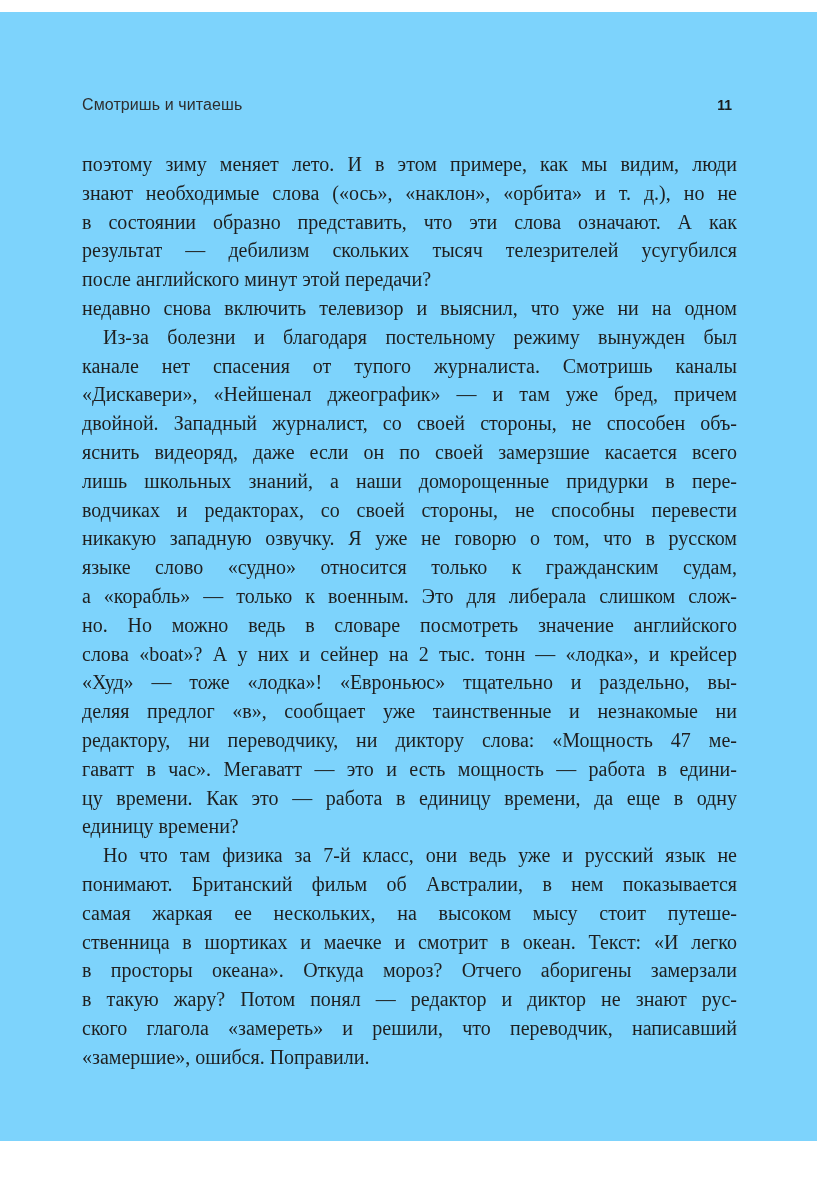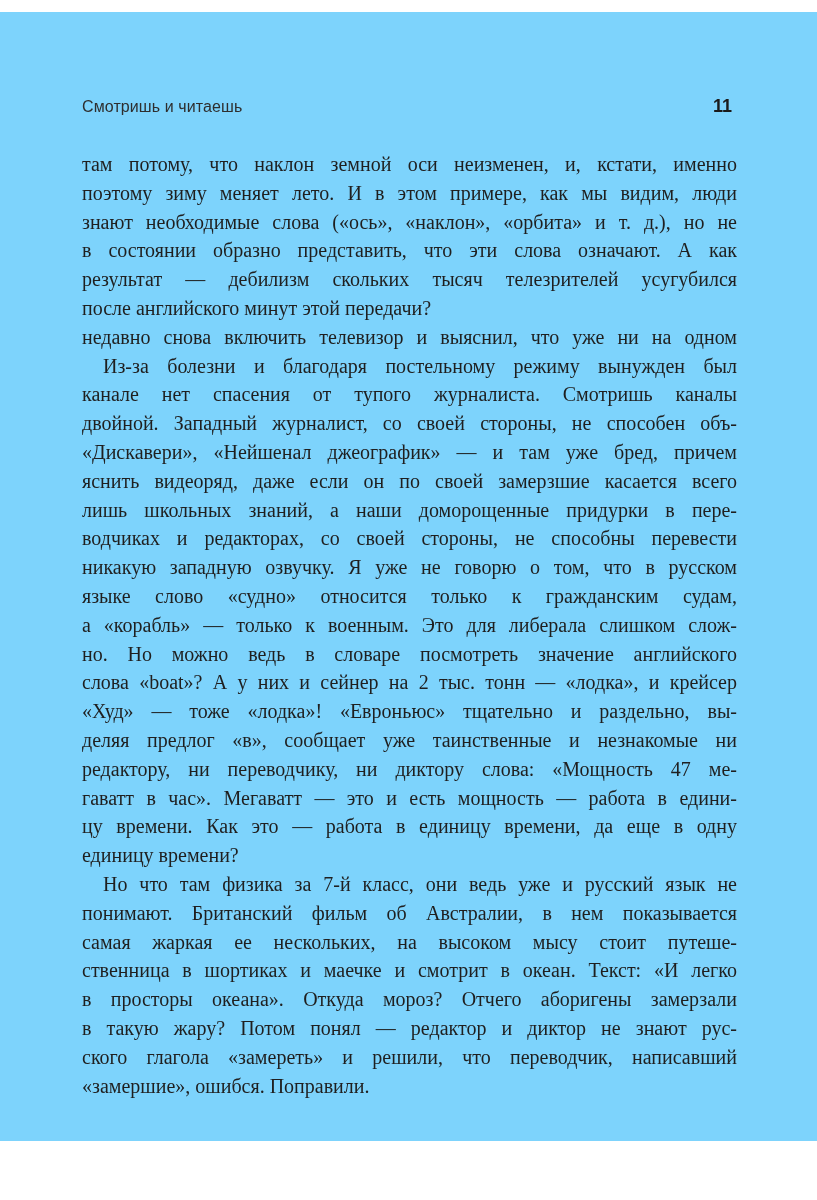--- a/index.html
+++ b/index.html
@@ -27,21 +27,21 @@
   }
   .running-title {
     font-family: "Liberation Sans", "DejaVu Sans", sans-serif;
     font-size: 16px;
     font-weight: 400;
     color: #2e2e2e;
     letter-spacing: 0.1px;
   }
   .page-number {
     font-family: "Liberation Sans", "DejaVu Sans", sans-serif;
-    font-size: 18px;
+    font-size: 14px;
     font-weight: 700;
     color: #1a1a1a;
   }
   .body-text {
     position: absolute;
     left: 82px;
     top: 138px;
     width: 655px;
     font-size: 20px;
     color: #1f1f1f;
@@ -69,33 +69,32 @@
 <body>
 
 <div class="page">
   <div class="running-header">
     <span class="running-title">Смотришь и читаешь</span>
     <span class="page-number">11</span>
   </div>
 
   <div class="body-text">
       <div class="paragraph">
-        <div class="line">там потому, что наклон земной оси неизменен, и, кстати, именно</div>
         <div class="line">поэтому зиму меняет лето. И в этом примере, как мы видим, люди</div>
         <div class="line">знают необходимые слова («ось», «наклон», «орбита» и т. д.), но не</div>
         <div class="line">в состоянии образно представить, что эти слова означают. А как</div>
         <div class="line">результат — дебилизм скольких тысяч телезрителей усугубился</div>
         <div class="line last">после английского минут этой передачи?</div>
       </div>
       <div class="paragraph">
         <div class="line">недавно снова включить телевизор и выяснил, что уже ни на одном</div>
         <div class="line first-indent">Из-за болезни и благодаря постельному режиму вынужден был</div>
         <div class="line">канале нет спасения от тупого журналиста. Смотришь каналы</div>
+        <div class="line">«Дискавери», «Нейшенал джеографик» — и там уже бред, причем</div>
         <div class="line">двойной. Западный журналист, со своей стороны, не способен объ-</div>
-        <div class="line">«Дискавери», «Нейшенал джеографик» — и там уже бред, причем</div>
         <div class="line">яснить видеоряд, даже если он по своей замерзшие касается всего</div>
         <div class="line">лишь школьных знаний, а наши доморощенные придурки в пере-</div>
         <div class="line">водчиках и редакторах, со своей стороны, не способны перевести</div>
         <div class="line">никакую западную озвучку. Я уже не говорю о том, что в русском</div>
         <div class="line">языке слово «судно» относится только к гражданским судам,</div>
         <div class="line">а «корабль» — только к военным. Это для либерала слишком слож-</div>
         <div class="line">но. Но можно ведь в словаре посмотреть значение английского</div>
         <div class="line">слова «boat»? А у них и сейнер на 2 тыс. тонн — «лодка», и крейсер</div>
         <div class="line">«Худ» — тоже «лодка»! «Евроньюс» тщательно и раздельно, вы-</div>
         <div class="line">деляя предлог «в», сообщает уже таинственные и незнакомые ни</div>

